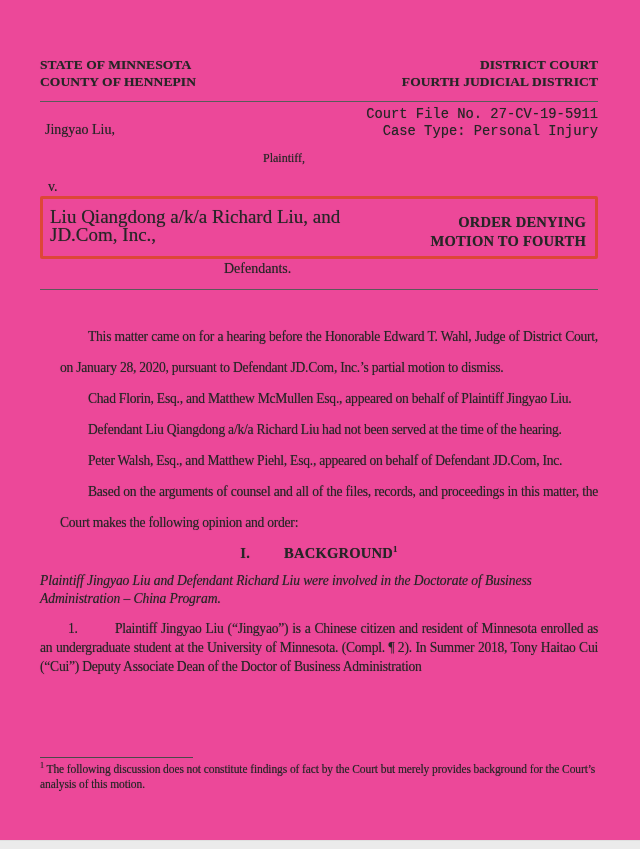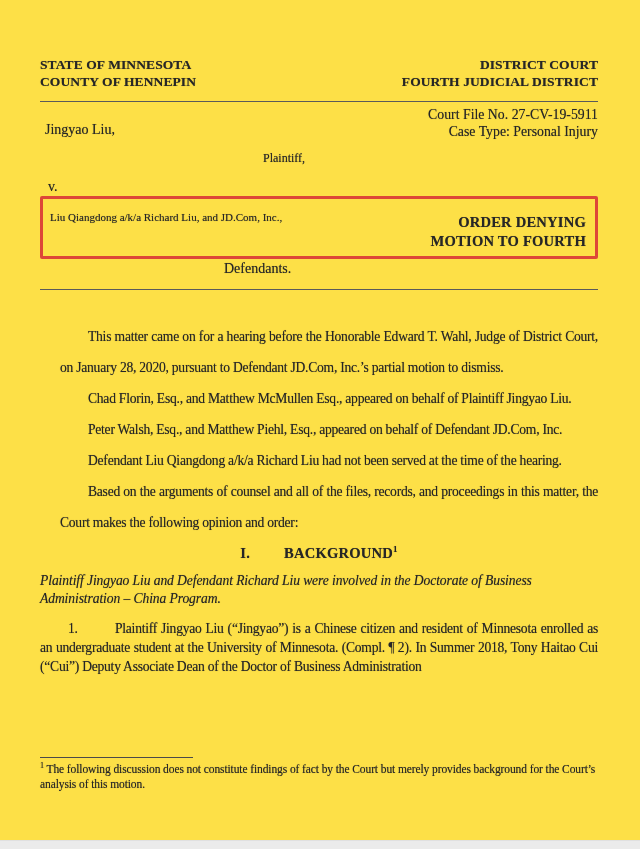--- a/index.html
+++ b/index.html
@@ -1,56 +1,56 @@
 <!DOCTYPE html>
 <html><head>
 <meta charset="utf-8">
 <style>
   * { margin: 0; padding: 0; box-sizing: border-box; }
   html, body { background: #ffffff; }
   .page {
     position: relative;
     width: 640px;
     height: 849px;
-    background: #fde047;
+    background: #ec4899;
     font-family: "Liberation Serif", "DejaVu Serif", serif;
     color: #262626;
     overflow: hidden;
     text-shadow: 0 0 0.7px rgba(40,40,40,0.55);
   }
   .abs { position: absolute; }
 
   
   .hdr { top: 57px; font-weight: bold; font-size: 13.5px; line-height: 16.5px; letter-spacing: 0.1px; }
   .hdr-left  { left: 40px; text-align: left; }
   .hdr-right { right: 42px; text-align: right; }
 
   .rule { position: absolute; left: 40px; width: 558px; border-top: 1.6px solid #5a5a5a; filter: blur(0.3px); }
   .rule1 { top: 101px; }
   .rule2 { top: 289px; }
 
-  .fileinfo { top: 107px; right: 42px; text-align: right; font-size: 13.8px; line-height: 16.5px; }
+  .fileinfo { top: 107px; right: 42px; text-align: right; font-size: 13.8px; line-height: 16.5px; font-family: Liberation Mono, monospace; }
 
   .party-plaintiff { top: 122px; left: 45px; font-size: 14px; }
   .role-plaintiff  { top: 151px; left: 263px; font-size: 12px; }
   .versus          { top: 179px; left: 48px;  font-size: 14px; }
 
   
   .redbox {
     top: 196px; left: 40px; width: 558px; height: 63px;
     border: 3px solid #dd4737;
     border-radius: 2px;
     display: flex;
     justify-content: space-between;
     align-items: stretch;
   }
   .redbox .defendant-names {
     max-width: 300px;
     padding: 9px 0 8px 7px;
-    font-size: 11px;
+    font-size: 19px;
     line-height: 18px;
   }
   .redbox .order-title {
     padding: 14px 9px 8px 0;
     text-align: right;
     font-weight: bold;
     font-size: 14.6px;
     line-height: 19px;
     letter-spacing: 0.2px;
     white-space: nowrap;
@@ -134,22 +134,22 @@
     </div>
   </div>
 
   <div class="abs role-defendants">Defendants.</div>
 
   <div class="rule rule2"></div>
 
   <div class="abs body">
     <p class="bodypara">This matter came on for a hearing before the Honorable Edward T. Wahl, Judge of District Court, on January 28, 2020, pursuant to Defendant JD.Com, Inc.’s partial motion to dismiss.</p>
     <p class="bodypara">Chad Florin, Esq., and Matthew McMullen Esq., appeared on behalf of Plaintiff Jingyao Liu.</p>
+    <p class="bodypara">Defendant Liu Qiangdong a/k/a Richard Liu had not been served at the time of the hearing.</p>
     <p class="bodypara">Peter Walsh, Esq., and Matthew Piehl, Esq., appeared on behalf of Defendant JD.Com, Inc.</p>
-    <p class="bodypara">Defendant Liu Qiangdong a/k/a Richard Liu had not been served at the time of the hearing.</p>
     <p class="bodypara">Based on the arguments of counsel and all of the files, records, and proceedings in this matter, the Court makes the following opinion and order:</p>
 
     <div class="section-heading">
       <span class="numeral">I.</span><span>BACKGROUND</span><sup>1</sup>
     </div>
 
     <div class="italic-subheading">Plaintiff Jingyao Liu and Defendant Richard Liu were involved in the Doctorate of Business Administration – China Program.</div>
 
     <p class="numbered-para">
       <span class="para-num">1.</span><span>Plaintiff Jingyao Liu (“Jingyao”) is a Chinese citizen and resident of Minnesota enrolled as an undergraduate student at the University of Minnesota. (Compl. ¶ 2).  In Summer 2018, Tony Haitao Cui (“Cui”) Deputy Associate Dean of the Doctor of Business Administration</span>

